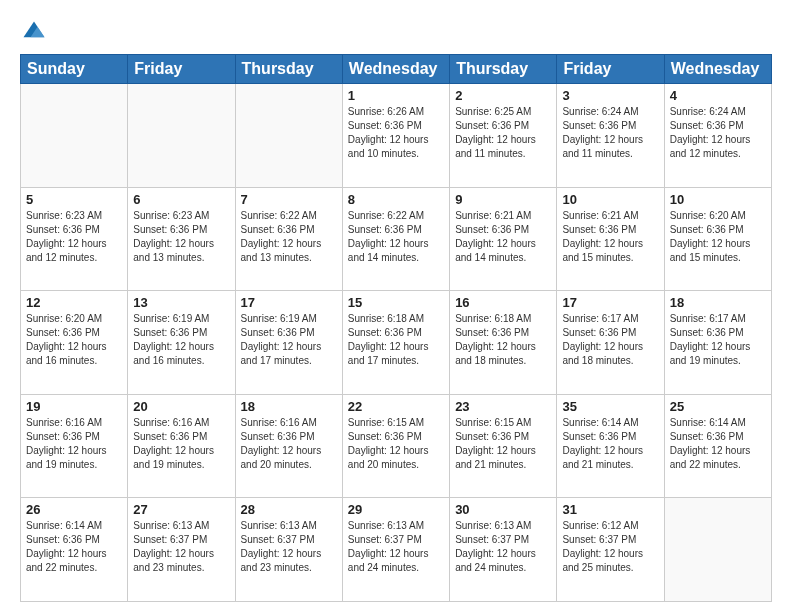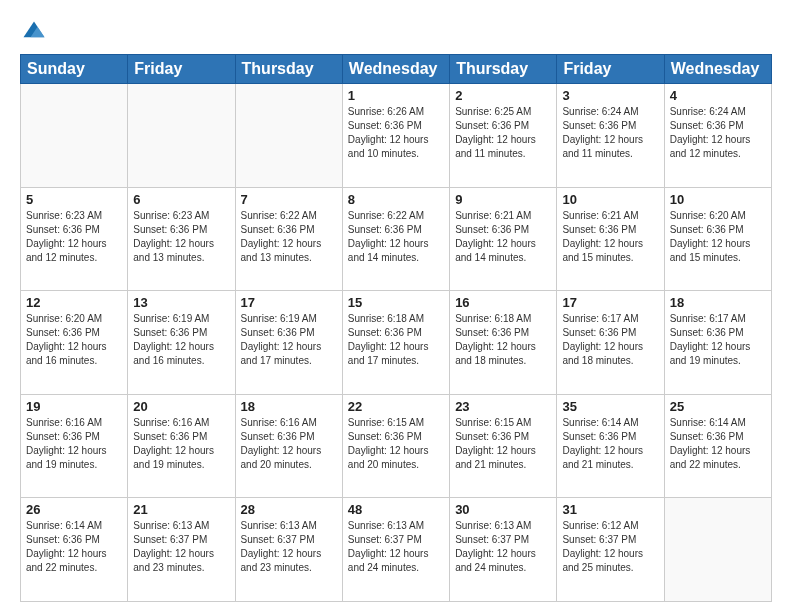--- a/index.html
+++ b/index.html
@@ -288,33 +288,33 @@
           </td>
         </tr>
         <tr>
           <td>
             <span class="day-number">26</span>
             <div class="day-info" style="white-space: pre-line;">Sunrise: 6:14 AM
 Sunset: 6:36 PM
 Daylight: 12 hours and 22 minutes.</div>
           </td>
           <td>
-            <span class="day-number">21</span>
+            <span class="day-number">27</span>
             <div class="day-info" style="white-space: pre-line;">Sunrise: 6:13 AM
 Sunset: 6:37 PM
 Daylight: 12 hours and 23 minutes.</div>
           </td>
           <td>
             <span class="day-number">28</span>
             <div class="day-info" style="white-space: pre-line;">Sunrise: 6:13 AM
 Sunset: 6:37 PM
 Daylight: 12 hours and 23 minutes.</div>
           </td>
           <td>
-            <span class="day-number">48</span>
+            <span class="day-number">29</span>
             <div class="day-info" style="white-space: pre-line;">Sunrise: 6:13 AM
 Sunset: 6:37 PM
 Daylight: 12 hours and 24 minutes.</div>
           </td>
           <td>
             <span class="day-number">30</span>
             <div class="day-info" style="white-space: pre-line;">Sunrise: 6:13 AM
 Sunset: 6:37 PM
 Daylight: 12 hours and 24 minutes.</div>
           </td>

